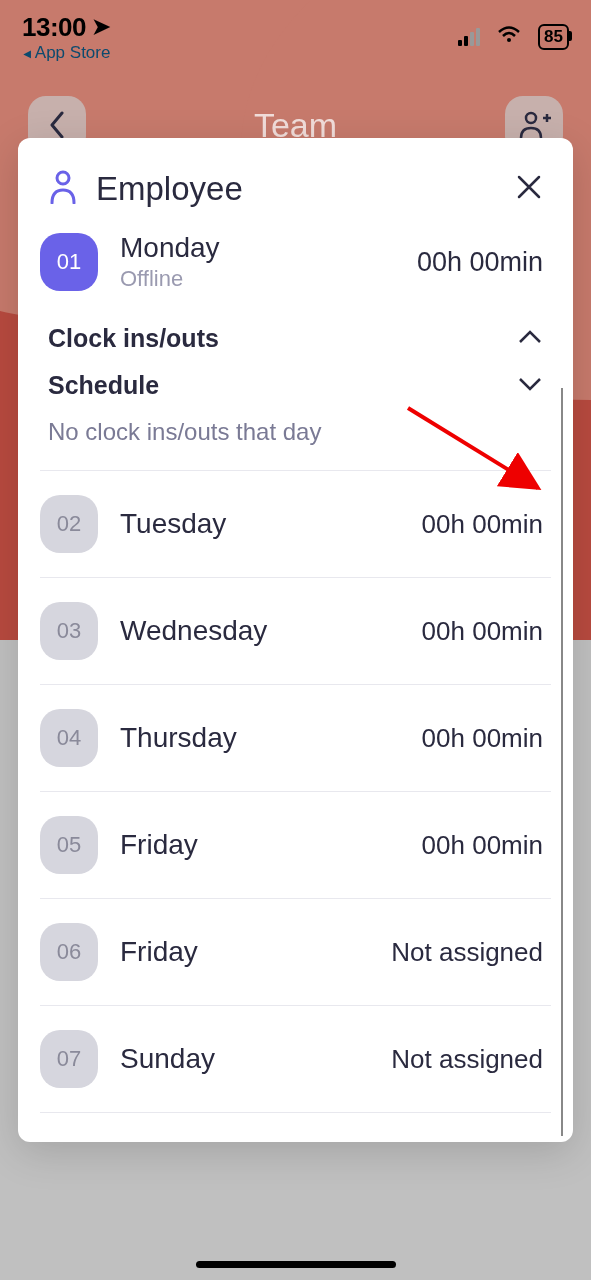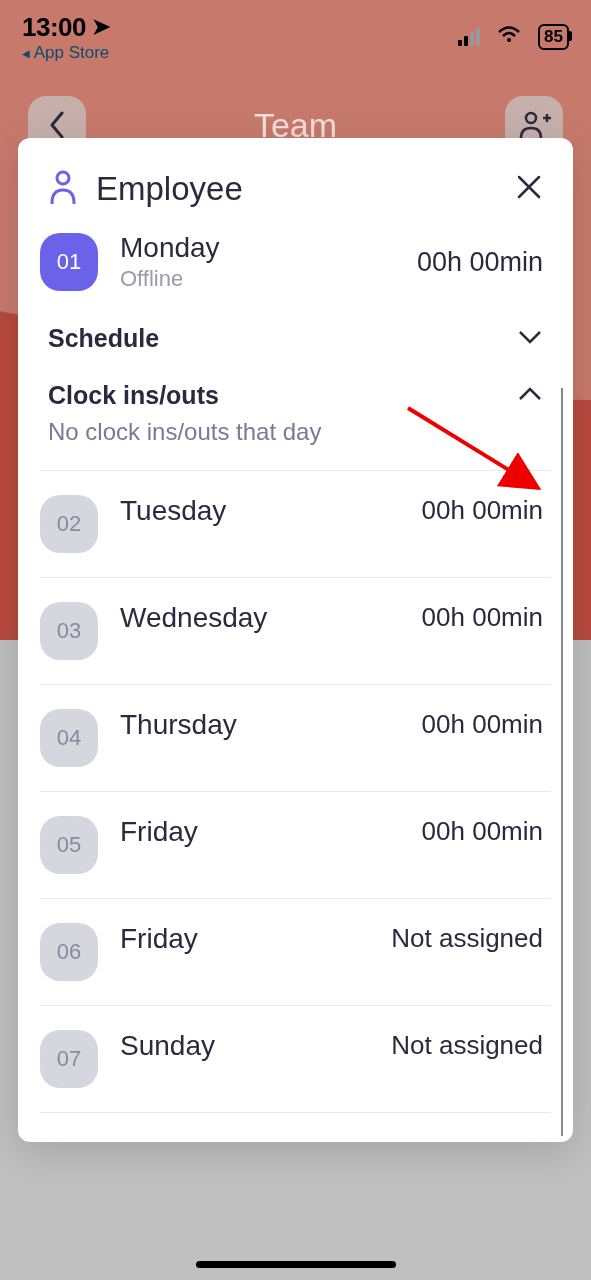--- a/index.html
+++ b/index.html
@@ -34,21 +34,21 @@
   }
 
   
   .status-bar {
     position: absolute; top: 0; left:0; right:0;
     height: 64px;
     display:flex; align-items:center; justify-content:space-between;
     padding: 10px 22px 0 22px;
     z-index: 10;
   }
-  .status-left { display:flex; flex-direction:column; }
+  .status-left { display:flex; flex-direction:column;align-items:flex-end; }
   .status-time-row { display:flex; align-items:center; gap:6px; }
   .status-time { font-size: 26px; font-weight: 700; color:#000; letter-spacing: -0.5px;}
   .loc-arrow { font-size:22px; font-weight:700; color:#000; }
   .status-back { font-size: 17px; color:#0c4a6e; margin-top:0; }
   .status-back::before { content:"◀"; font-size:10px; margin-right:4px; vertical-align:1px;}
   .status-right { display:flex; align-items:center; gap:18px; font-size:18px; font-weight:600; color:#000;}
   .signal-bars { display:inline-flex; align-items:flex-end; gap:2px;}
   .signal-bars span { width:4px; background:#000; border-radius:1px;}
   .signal-bars span:nth-child(1){height:6px;}
   .signal-bars span:nth-child(2){height:10px;}
@@ -121,21 +121,21 @@
     padding: 14px 30px;
   }
   .section-label { font-size:25px; font-weight:600; color:#2a2a3f;}
   .chevron svg { width:26px; height:16px; stroke:#2a2a3f; stroke-width:2.5; fill:none;}
 
   .empty-text { font-size:24px; color:#7a7a95; padding: 4px 30px 24px 30px;}
 
   .divider { height:1px; background:#e8e8ee; margin: 0 22px;}
 
   .day-row {
-    display:flex; 
+    display:flex; align-items:center;
     padding: 24px 30px 24px 22px;
   }
   .day-row .day-name-simple { font-size:28px; font-weight:500; color:#2a2a3f; margin-left:22px; flex:1;}
   .day-row .day-value { font-size:26px; font-weight:500; color:#2a2a3f;}
 
   
   .scroll-line {
     position:absolute; right:10px; top:250px; bottom:6px;
     width:2px; background:#888;
   }
@@ -231,34 +231,34 @@
 
     <div class="day-active-row">
       <div class="day-num active">01</div>
       <div class="day-info">
         <div class="day-name">Monday</div>
         <div class="day-sub">Offline</div>
       </div>
       <div class="day-time">00h 00min</div>
     </div>
 
+    <div class="section-row" style="padding-bottom:4px;">
+      <span class="section-label">Clock ins/outs</span>
+      <span class="chevron">
+        <svg viewBox="0 0 26 16">
+            <path d="M3 13 L13 3 L23 13"></path>
+          </svg>
+      </span>
+    </div>
+
     <div class="section-row">
       <span class="section-label">Schedule</span>
       <span class="chevron">
         <svg viewBox="0 0 26 16">
             <path d="M3 3 L13 13 L23 3"></path>
-          </svg>
-      </span>
-    </div>
-
-    <div class="section-row" style="padding-bottom:4px;">
-      <span class="section-label">Clock ins/outs</span>
-      <span class="chevron">
-        <svg viewBox="0 0 26 16">
-            <path d="M3 13 L13 3 L23 13"></path>
           </svg>
       </span>
     </div>
     <div class="empty-text">No clock ins/outs that day</div>
 
     <div class="divider"></div>
 
     <div class="day-row">
       <div class="day-num inactive">02</div>
       <div class="day-name-simple">Tuesday</div>

